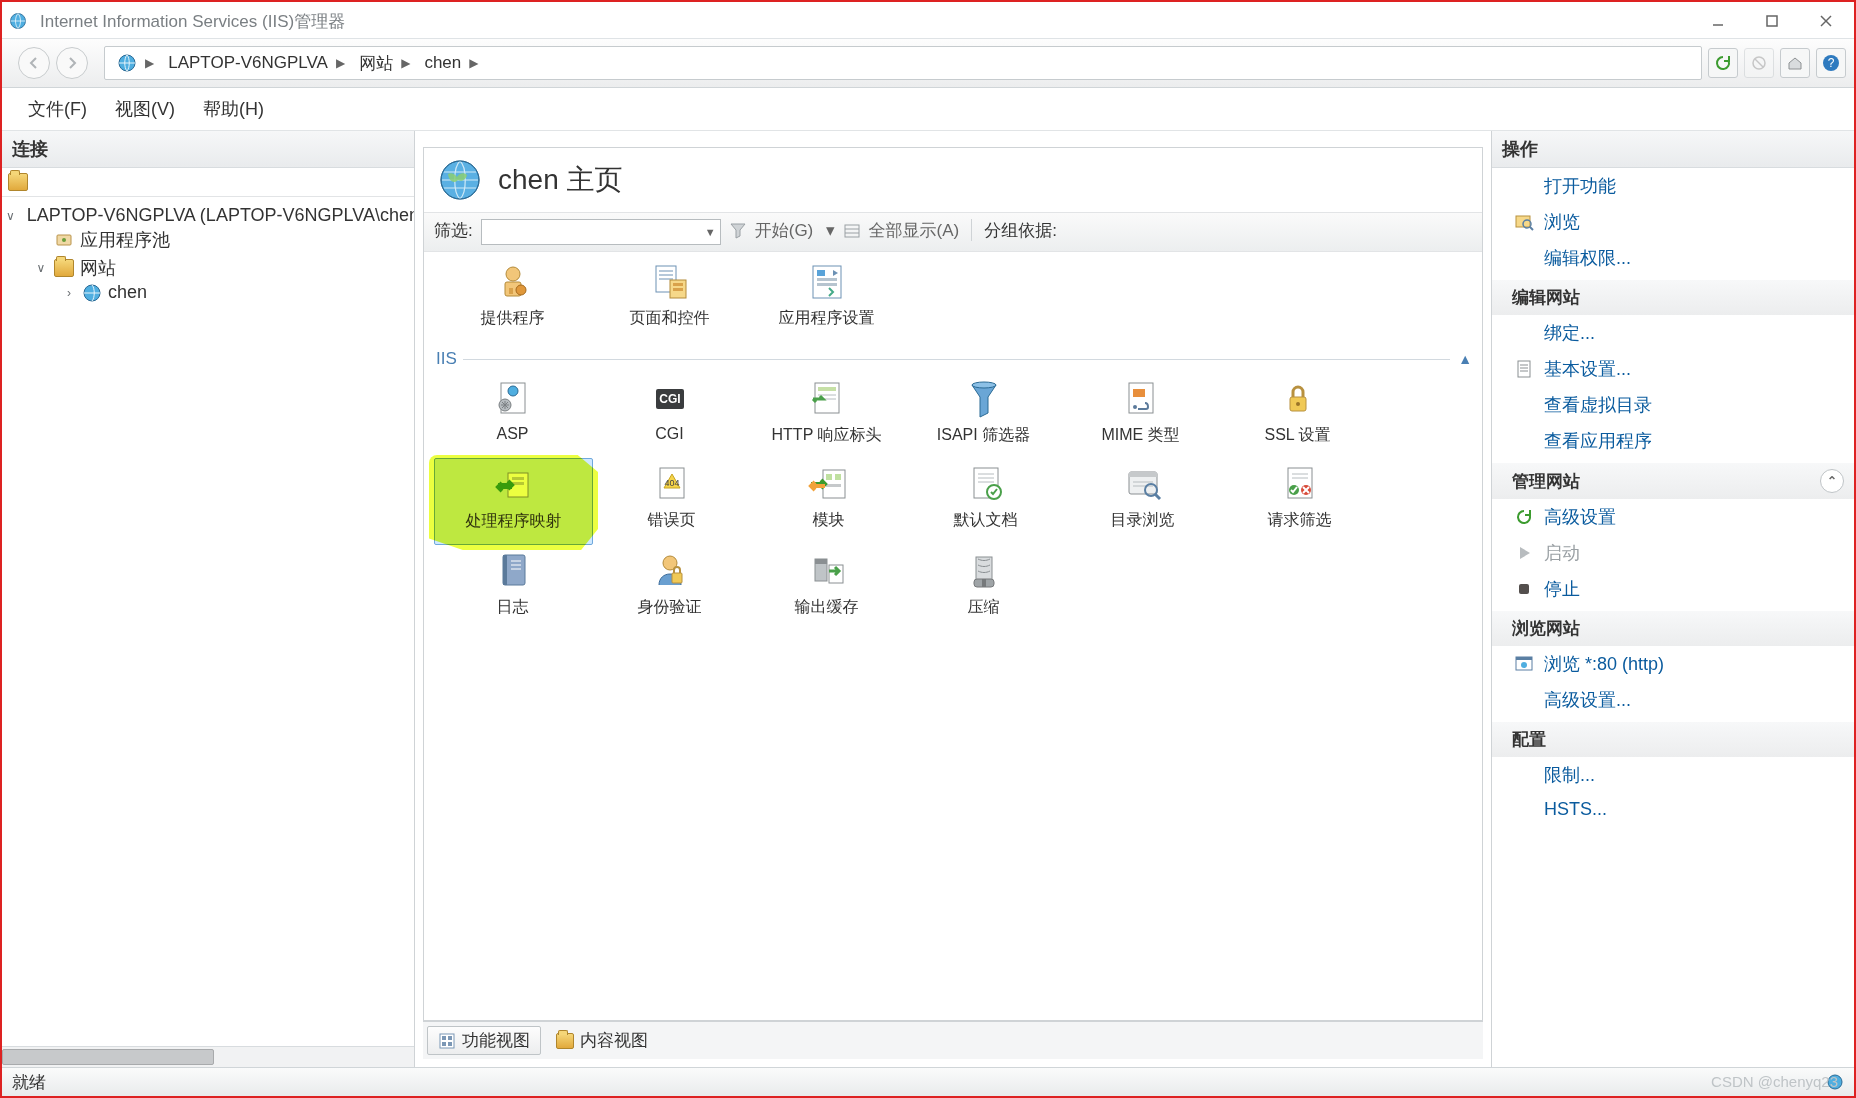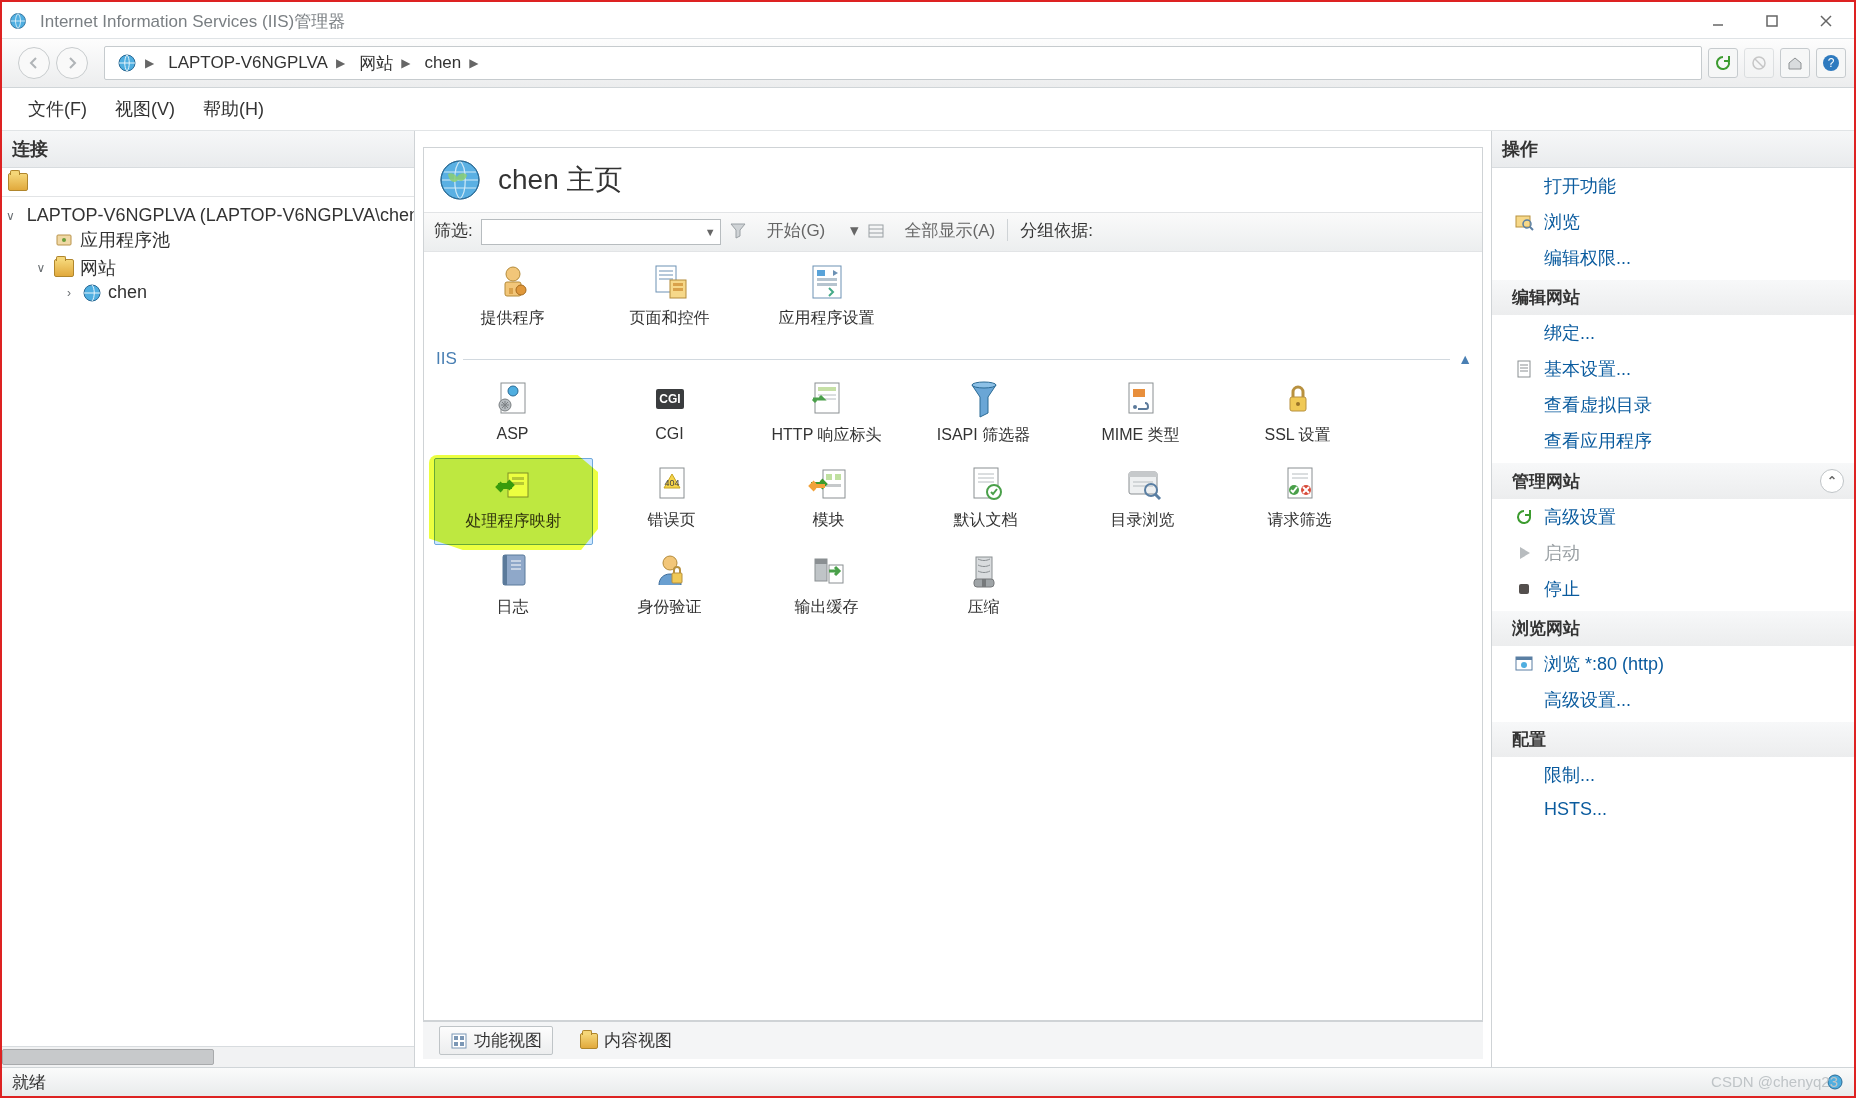--- a/index.html
+++ b/index.html
@@ -53,34 +53,34 @@
   .hscroll{height:20px;border-top:1px solid #d8dcdf;background:#f1f2f3;position:relative;}
   .hscroll .thumb{position:absolute;left:0;top:2px;height:14px;width:210px;background:#c7c9cb;border:1px solid #a8aaac;border-radius:2px;}
   
   .center{flex:1;border-right:1px solid #cfd3d6;background:#fff;padding:8px;min-width:0;}
   .cwrap{border:1px solid #cfd3d6;height:100%;display:flex;flex-direction:column;margin-top:8px;}
   .chead{display:flex;align-items:center;gap:16px;padding:10px 14px;}
   .globe{width:44px;height:44px;}
   .chead h1{margin:0;font-size:28px;font-weight:normal;}
   .filterbar{border-top:1px solid #e2e4e6;border-bottom:1px solid #e2e4e6;background:linear-gradient(#fafafa,#eceeef);display:flex;align-items:flex-start;gap:8px;padding:6px 10px;font-size:17px;}
   .filterbar .fbox{border:1px solid #b7bcbf;background:#fff;height:24px;width:230px;display:flex;align-items:center;justify-content:flex-end;padding:0 4px;}
-  .fseg{display:flex;align-items:center;gap:20px;color:#666;}
+  .fseg{display:flex;align-items:center;gap:8px;color:#666;}
   .fdiv{width:1px;height:22px;background:#cfd3d6;margin:0 4px;}
   .content-area{flex:1;overflow:auto;padding:4px 10px 10px;}
   .asprow{display:flex;gap:8px;}
   .group-title{color:#497fb3;font-size:17px;margin:8px 0 4px 2px;display:flex;align-items:center;}
   .group-title .line{border-bottom:1px solid #d2d9df;height:1px;flex:1;margin-left:6px;}
   .group-title .collapse{color:#497fb3;margin-left:8px;font-size:14px;}
   .iconset{display:flex;flex-wrap:wrap;gap:0;}
   .iconcell{width:153px;display:flex;flex-direction:column;align-items:center;text-align:center;font-size:16px;padding:4px 2px 12px;}
   .iconcell .ic{width:44px;height:44px;display:flex;align-items:center;justify-content:center;margin-bottom:4px;}
   .iconcell.sel{background:var(--sel);border:1px solid #6fa8dc;border-radius:2px;position:relative;}
   .highlight{position:absolute;inset:-4px -6px -6px -6px;border-radius:8px;background:rgba(230,255,0,0.75);mix-blend-mode:multiply;pointer-events:none;clip-path:polygon(0 0,88% 0,100% 18%,100% 78%,90% 100%,20% 100%,0 88%,0 0);} 
   .viewtabs{border-top:1px solid #cfd3d6;display:flex;padding:4px 4px;background:#f4f5f6;}
-  .vtab{display:flex;align-items:center;gap:6px;border:1px solid #bfc4c7;background:linear-gradient(#fdfdfd,#ecedee);padding:2px 10px;font-size:17px;border-radius:2px;margin-right:4px;margin-left:12px;}
+  .vtab{display:flex;align-items:center;gap:6px;border:1px solid #bfc4c7;background:linear-gradient(#fdfdfd,#ecedee);padding:2px 10px;font-size:17px;border-radius:2px;margin-right:4px;}
   .vtab.inactive{border-color:transparent;background:transparent;}
   
   .right{width:362px;}
   .actions{flex:1;overflow:auto;background:#fff;}
   .agroupheader{display:flex;align-items:center;justify-content:space-between;background:linear-gradient(#f7f8f9,#ecedee);padding:6px 10px 6px 20px;font-weight:bold;font-size:17px;margin-top:4px;}
   .circ{width:22px;height:22px;border:1px solid #bfc4c7;border-radius:50%;display:flex;align-items:center;justify-content:center;font-size:12px;color:#666;background:#fff;}
   .alink{display:flex;align-items:center;gap:10px;color:var(--link);padding:6px 10px 6px 22px;font-size:18px;}
   .alink.disabled{color:#9aa0a4;}
   .aicon{width:20px;height:20px;display:inline-flex;align-items:center;justify-content:center;}
   

